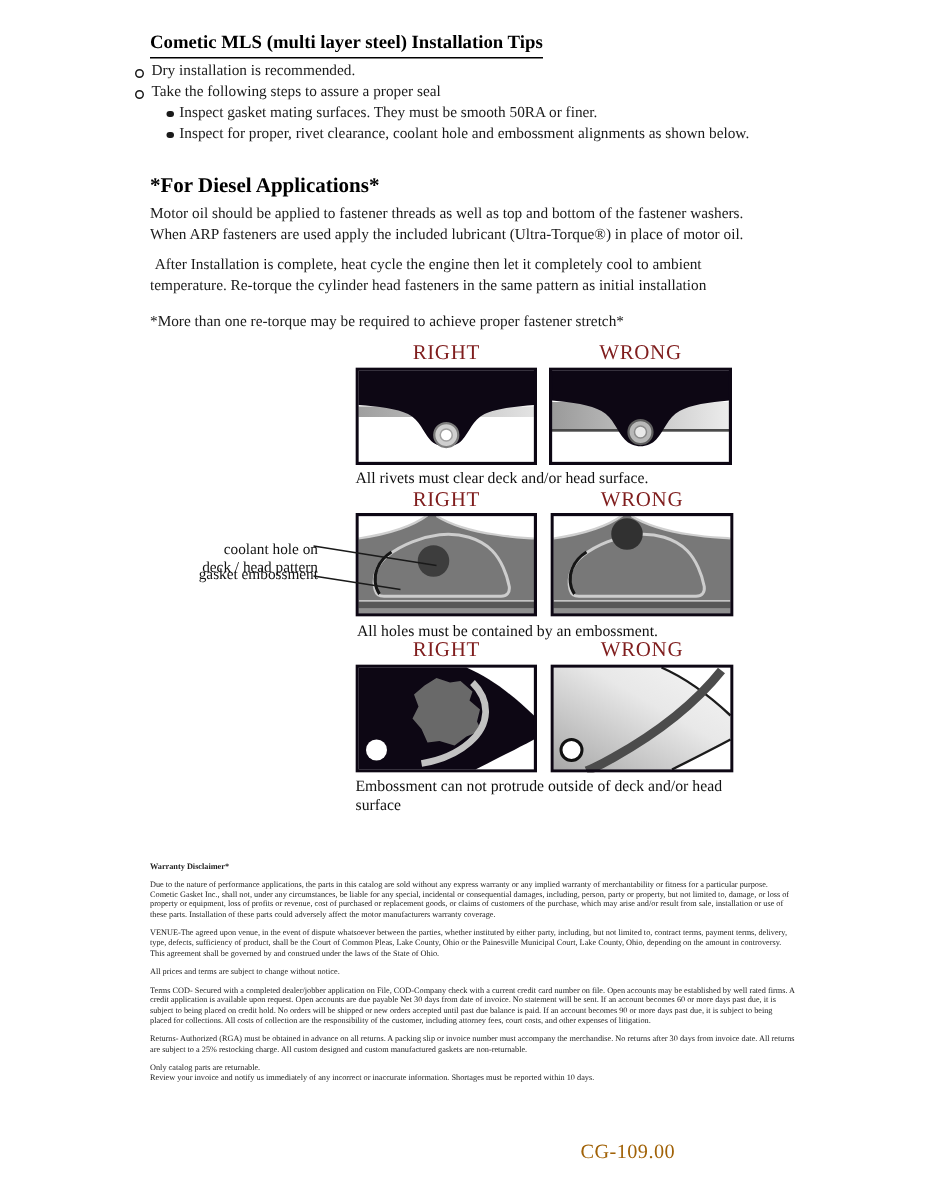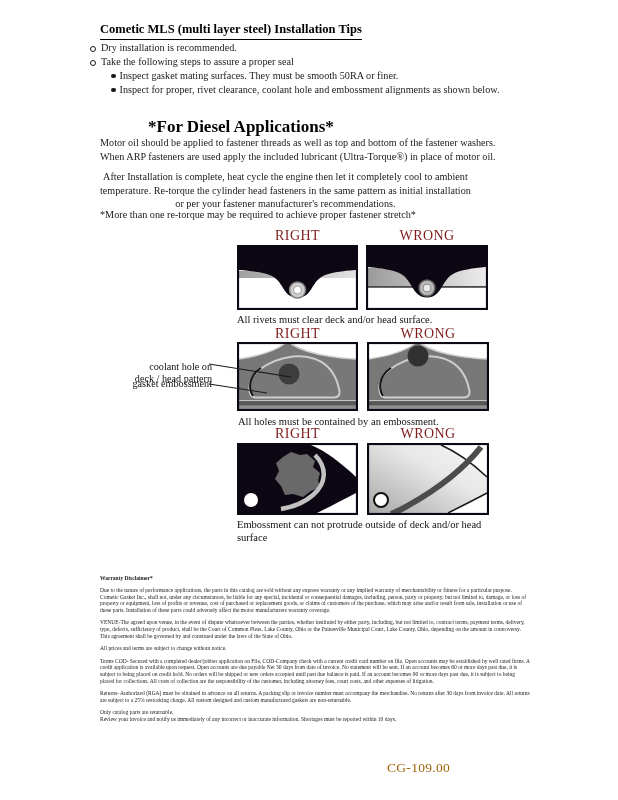--- a/index.html
+++ b/index.html
@@ -14,21 +14,21 @@
   
   .blist{font-size:10.2px;line-height:14px;}
   .brow{display:flex;align-items:flex-start;white-space:nowrap;}
   .mk-open{flex:0 0 auto;width:4px;height:4px;border:1.1px solid #1a1a1a;border-radius:50%;
            margin:4.5px 5px 0 0;}
   .mk-fill{flex:0 0 auto;width:4.5px;height:4.5px;background:#1a1a1a;border-radius:50%;
            margin:4.5px 4px 0 0;}
   .sub{margin-left:21px;}
 
   
-  .h2{font-size:17px;font-weight:bold;color:#000;white-space:nowrap;margin-left:48px;}
+  .h2{font-size:14px;font-weight:bold;color:#000;white-space:nowrap;}
   .pline{font-size:10.2px;line-height:13.6px;white-space:nowrap;}
 
   
   .rw{font-size:14px;letter-spacing:0.4px;color:#7f1d1d;text-align:center;}
   .cap{font-size:10.5px;line-height:13px;color:#111;}
   .ann{font-size:10.2px;line-height:12px;text-align:right;color:#111;}
   .dbox svg{display:block;}
 
   
   .legal{font-size:5.5px;line-height:6.8px;color:#222;}
@@ -68,21 +68,20 @@
   <div class="abs h2" style="left:100px;top:117px;">*For Diesel Applications*</div>
 
   <div class="abs" style="left:100px;top:136px;">
     <div class="pline">Motor oil should be applied to fastener threads as well as top and bottom of the fastener washers.</div>
     <div class="pline">When ARP fasteners are used apply the included lubricant (Ultra-Torque®) in place of motor oil.</div>
   </div>
 
   <div class="abs" style="left:100px;top:170px;text-align:center;">
     <div class="pline">After Installation is complete, heat cycle the engine then let it completely cool to ambient</div>
     <div class="pline">temperature. Re-torque the cylinder head fasteners in the same pattern as initial installation</div>
-    <div class="pline">or per your fastener manufacturer's recommendations.</div>
   </div>
 
   <div class="abs pline" style="left:100px;top:208px;">*More than one re-torque may be required to achieve proper fastener stretch*</div>
 
   <div class="abs rw" style="left:237px;top:228px;width:121px;">RIGHT</div>
   <div class="abs rw" style="left:366px;top:228px;width:122px;">WRONG</div>
 
   <div class="abs dbox" style="left:237px;top:245px;">
     <svg width="121" height="65" viewBox="0 0 121 65">
       <defs>

